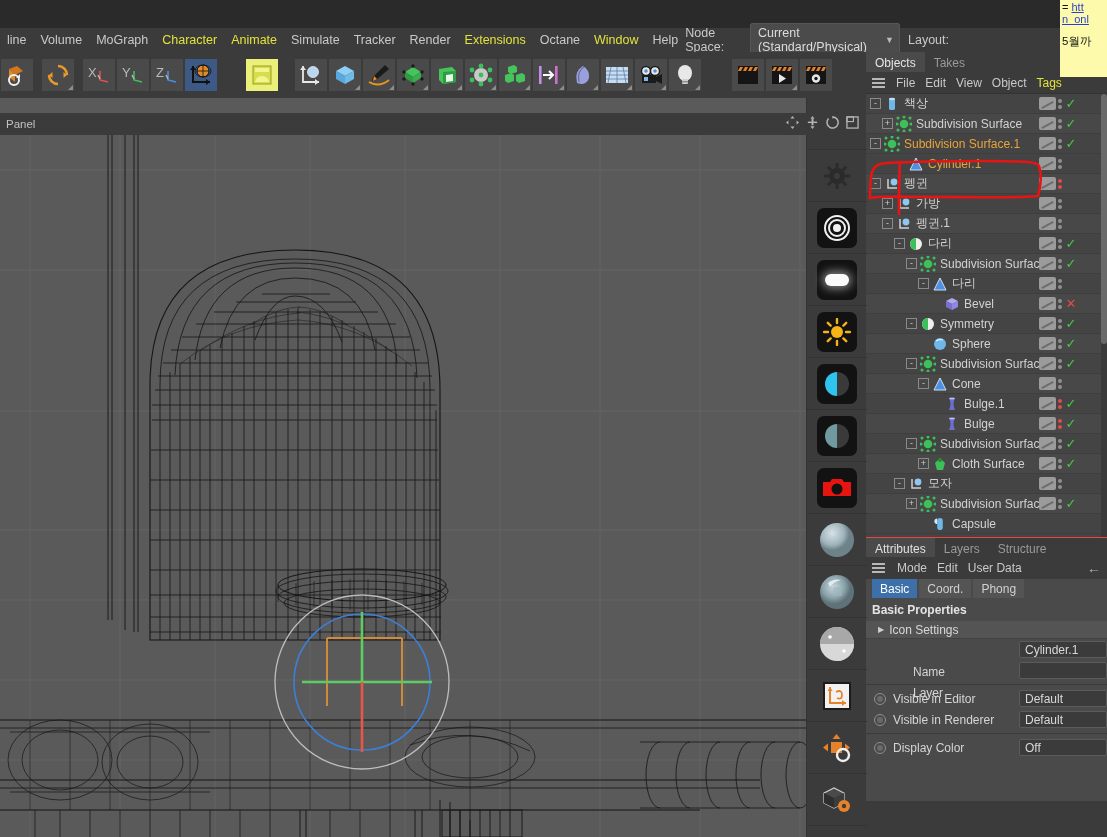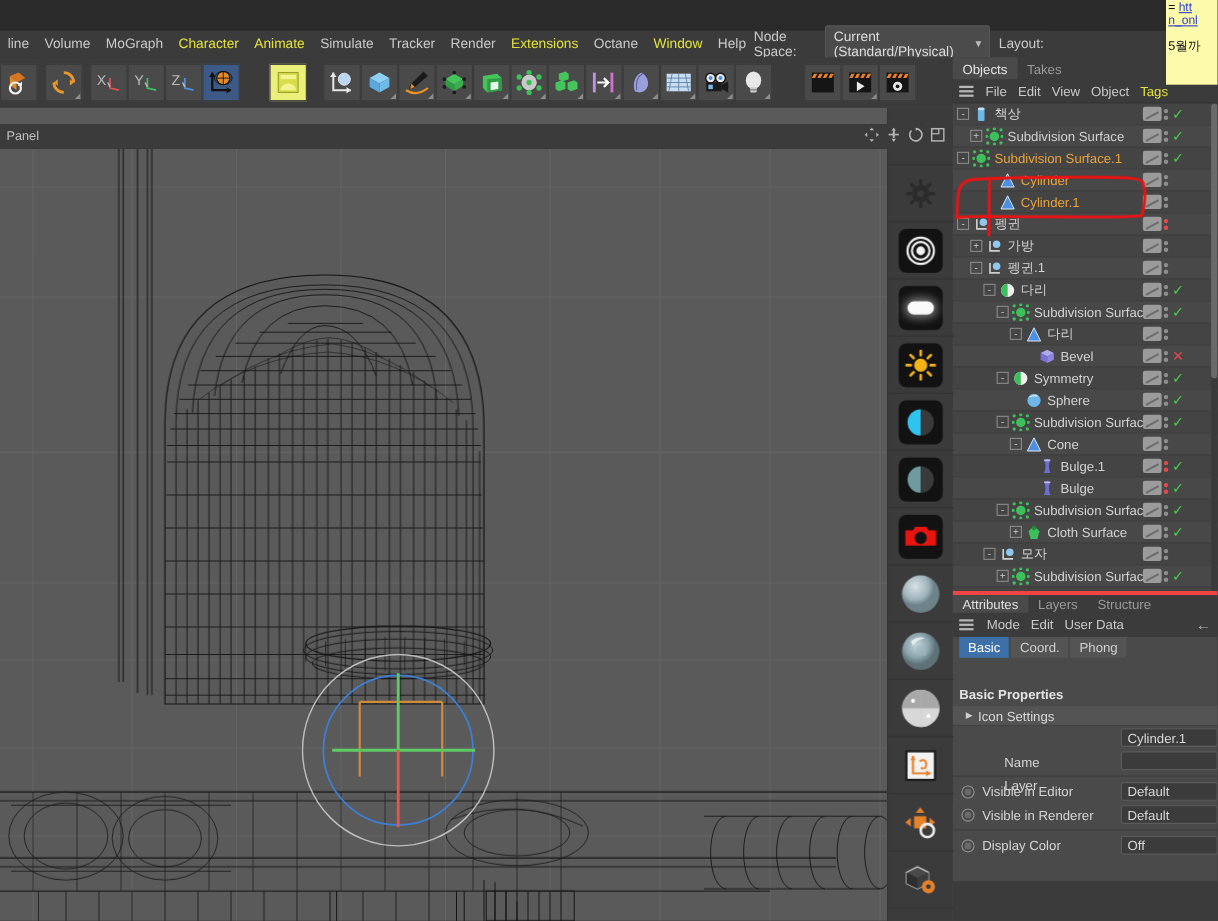--- a/index.html
+++ b/index.html
@@ -133,38 +133,38 @@
   .dots i.red { background: #e04b4b; }
   .mark { width: 12px; font-size: 13px; line-height: 1; flex: none; text-align: center; }
   .mark.ok { color: #46c94a; }
   .mark.no { color: #e04b4b; }
   #treescroll {
     position: absolute; right: 0; top: 0; width: 6px; height: 444px; background: #3a3a3a;
   }
   #treescroll .th { position: absolute; left: 0; top: 0; width: 6px; height: 250px; background: #6a6a6a; border-radius: 3px;}
 
   
-  #attrtabs { display: flex; height: 20px; background: #3b3b3b; border-top: 4px solid #ef4444; }
+  #attrtabs { display: flex; height: 20px; background: #3b3b3b; border-top: 1px solid #ef4444; }
   #attrtabs .tab { padding: 2px 9px 0 9px; font-size: 12px; color: #9a9a9a; display:flex; align-items:center;}
   #attrtabs .tab.sel { background: #4a4a4a; color: #e0e0e0; }
   #attrmenu { height: 22px; display: flex; align-items: center; gap: 1px; }
   #attrmenu .ham { padding: 0 6px; display:flex; flex-direction: column; gap:2px; }
   #attrmenu .ham i { display:block; width:13px;height:2px;background:#b8b8b8; }
   #attrmenu .mm { padding: 2px 5px; font-size: 12px; color: #c9c9c9; }
   #attrmenu .arrow { margin-left: auto; padding-right: 6px; color: #b5b5b5; font-size: 14px; }
   #attrbody { background: #4a4a4a; height: 222px; position: relative; }
   #objhdr { display: flex; align-items: center; height: 22px; padding-left: 6px; gap: 6px; }
   #objhdr .t { font-size: 12px; color: #d8d8d8; }
   #attrsubtabs { display: flex; gap: 2px; padding: 0 0 0 6px; height: 19px; }
   #attrsubtabs .st {
     padding: 1px 8px; font-size: 12px; color: #d0d0d0; background: #545454;
     display: flex; align-items: center;
   }
   #attrsubtabs .st.sel { background: #3d6fa8; color: #ffffff; }
-  .secthdr { font-size: 12px; font-weight: bold; color: #e3e3e3; padding: 5px 0 3px 6px; margin-top: 21px; }
+  .secthdr { font-size: 12px; font-weight: bold; color: #e3e3e3; padding: 5px 0 3px 6px; }
   .collrow {
     height: 19px; background: #545454; display: flex; align-items: center;
     padding-left: 12px; gap: 5px; border-top: 1px solid #4a4a4a; border-bottom: 1px solid #424242;
   }
   .collrow .tri { color: #cfcfcf; font-size: 8px; }
   .collrow .t { font-size: 12px; color: #d8d8d8; }
   .frow { height: 21px; display: flex; align-items: center; padding-left: 8px; }
   .frow .radio {
     width: 12px; height: 12px; border-radius: 50%; border: 1px solid #909090;
     background: #4a4a4a; margin-right: 7px; flex: none; position: relative;
@@ -856,37 +856,20 @@
             </div>
             <div class="tagcell">
               <span class="chip"></span>
               <span class="dots">
                 <i class=""></i>
                 <i class=""></i>
               </span>
               <span class="mark ok">✓</span>
             </div>
           </div>
-          <div class="row alt">
-            <div class="namecell" style="padding-left: 28px;">
-              <span class="espace"></span>
-              <svg class="oicon" viewBox="0 0 16 16">
-                <path d="M8 2 L14 14 L2 14 Z" fill="#4d8fe0" stroke="#dce9f5" stroke-width="0.9"></path>
-              </svg>
-              <span class="lbl sel">Cylinder</span>
-            </div>
-            <div class="tagcell">
-              <span class="chip"></span>
-              <span class="dots">
-                <i class=""></i>
-                <i class=""></i>
-              </span>
-              <span class="mark"></span>
-            </div>
-          </div>
           <div class="row">
             <div class="namecell" style="padding-left: 28px;">
               <span class="espace"></span>
               <svg class="oicon" viewBox="0 0 16 16">
                 <path d="M8 2 L14 14 L2 14 Z" fill="#4d8fe0" stroke="#dce9f5" stroke-width="0.9"></path>
               </svg>
               <span class="lbl sel">Cylinder.1</span>
             </div>
             <div class="tagcell">
               <span class="chip"></span>

